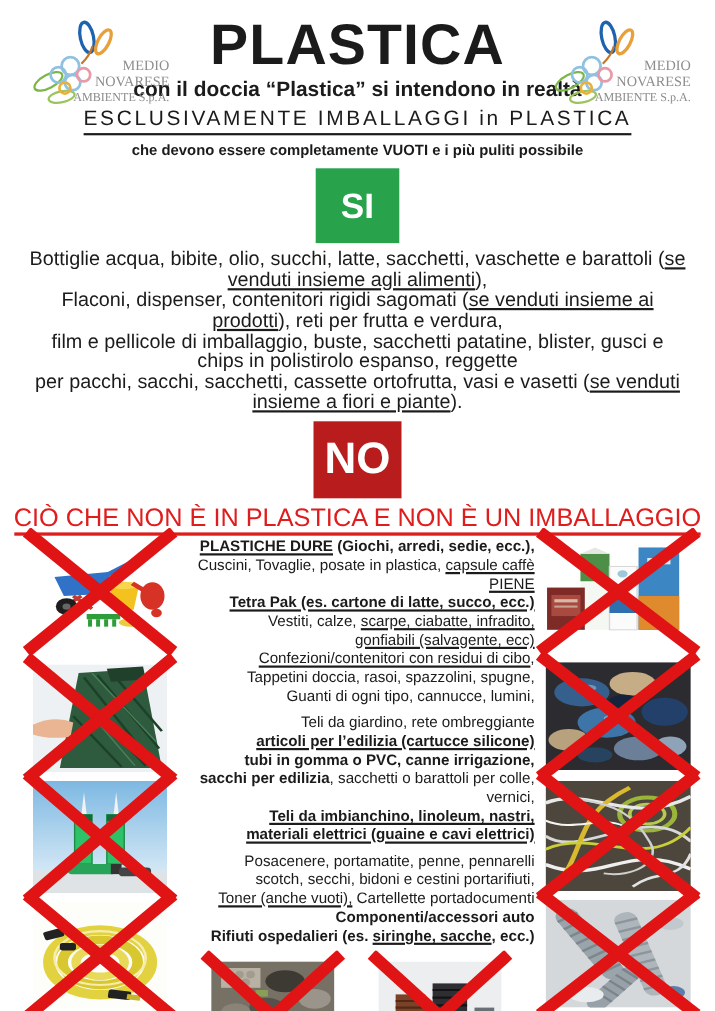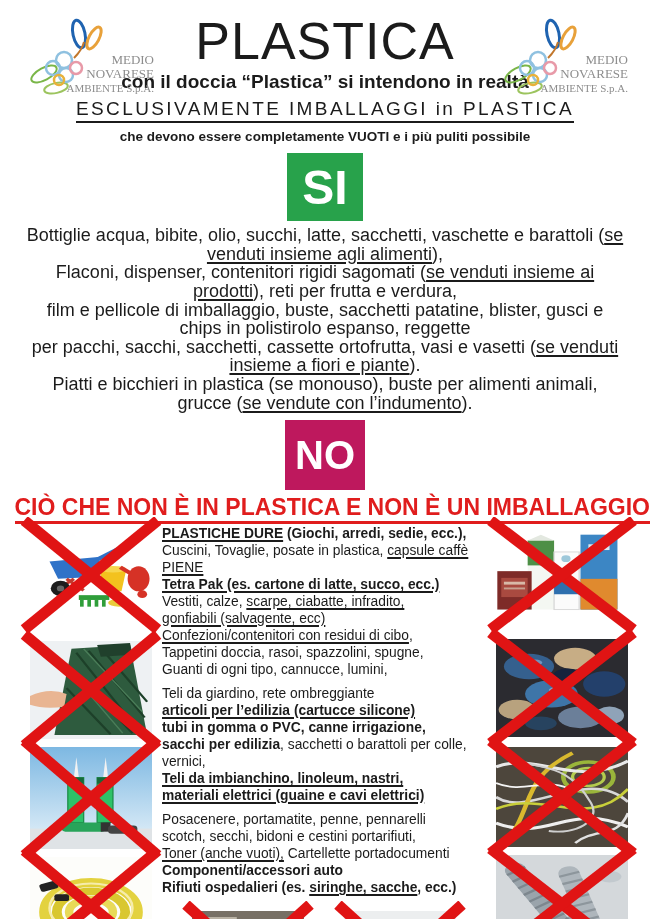--- a/index.html
+++ b/index.html
@@ -2,41 +2,41 @@
 <html><head>
 <meta charset="utf-8">
 <style>
   html,body{margin:0;padding:0}
   body{width:650px;height:919px;background:#fff;color:#1b1b1b;
        font-family:"Liberation Sans",sans-serif;overflow:hidden;position:relative}
   .header{position:relative;padding-top:12px;text-align:center}
   .logo{position:absolute;top:12px;width:130px;height:95px}
   .logo-left{left:26px}
   .logo-right{right:20px}
-  h1.title{margin:0;font-size:52px;line-height:1.12;font-weight:normal;letter-spacing:1px}
+  h1.title{margin:0;font-size:52px;line-height:1.12;font-weight:bold;letter-spacing:1px}
   .sub1{font-size:19px;font-weight:bold;margin-top:1px}
   .sub1 .i{}
   .sub2{font-size:19px;font-weight:normal;letter-spacing:2.4px;margin-top:5px}
   .sub2 span{border-bottom:2px solid #1b1b1b;padding-bottom:2px}
   .sub3{font-size:13.5px;font-weight:bold;margin-top:9px}
   .badge{display:flex;align-items:center;justify-content:center;color:#fff;font-weight:bold}
-  .badge-si{width:76px;height:68px;margin:9px auto 5px;font-size:48px}
+  .badge-si{width:76px;height:68px;margin:9px auto 5px;font-size:32px}
   .badge-no{width:80px;height:70px;margin:8px auto 4px;font-size:40px}
   .para{font-size:18px;line-height:18.6px;text-align:center;padding:0 26px;margin-top:2px}
-  .noheading{margin:4px 0 0;text-align:right;font-size:23px;font-weight:bold}
+  .noheading{margin:4px 0 0;text-align:center;font-size:23px;font-weight:normal}
   .noheading span{border-bottom:3px solid currentColor;padding-bottom:1px}
   .u{text-decoration:underline;text-decoration-thickness:1.5px;text-underline-offset:2px}
   .b{font-weight:bold}
   .main{display:grid;grid-template-columns:122px 1fr 132px;column-gap:10px;padding:4px 22px 0 30px}
   .imgcol{display:flex;flex-direction:column}
   .xphoto{position:relative}
   .xphoto svg.ph{display:block;width:100%;height:100%}
   .xmark{position:absolute;left:-10px;top:-10px;width:calc(100% + 20px);height:calc(100% + 20px);pointer-events:none}
   .center{display:flex;flex-direction:column}
-  .nolist{font-size:13.8px;line-height:17px;text-align:left}
+  .nolist{font-size:13.8px;line-height:17px;text-align:right}
   .nolist .group{margin-bottom:7px}
   .bottomrow{display:flex;justify-content:center;gap:40px;margin-top:8px}
   .bottomrow .xphoto{width:112px;height:100px}
   .m-toys{height:96px;margin-top:2px}
   .m-net{height:98px;margin-top:18px}
   .m-sil{height:102px;margin-top:8px}
   .m-hose{height:98px;margin-top:8px}
   .m-tp{height:96px;margin-top:2px}
   .m-bags{height:98px;margin-top:16px}
   .m-cab{height:100px;margin-top:10px}
@@ -90,24 +90,23 @@
 
   <div class="badge badge-si" style="background: rgb(40, 162, 75);">
       <span>SI</span>
     </div>
 
   <div class="para">
       <div class="line"><span>Bottiglie acqua, bibite, olio, succhi, latte, sacchetti, vaschette e barattoli (</span><span class="u">se venduti insieme agli alimenti</span><span>),</span></div>
       <div class="line"><span>Flaconi, dispenser, contenitori rigidi sagomati (</span><span class="u">se venduti insieme ai prodotti</span><span>), reti per frutta e verdura,</span></div>
       <div class="line"><span>film e pellicole di imballaggio, buste, sacchetti patatine, blister, gusci e chips in polistirolo espanso, reggette</span></div>
       <div class="line"><span>per pacchi, sacchi, sacchetti, cassette ortofrutta, vasi e vasetti (</span><span class="u">se venduti insieme a fiori e piante</span><span>).</span></div>
-      <div class="line"><span>Piatti e bicchieri in plastica (se monouso), buste per alimenti animali, grucce (</span><span class="u">se vendute con l’indumento</span><span>).</span></div>
-    </div>
-
-  <div class="badge badge-no" style="background: #be185d;">
+    </div>
+
+  <div class="badge badge-no" style="background: #b91c1c;">
       <span>NO</span>
     </div>
 
   <h2 class="noheading" style="color: rgb(224, 29, 29);"><span>CIÒ CHE NON È IN PLASTICA E NON È UN IMBALLAGGIO</span></h2>
 
   <div class="main">
 
     <div class="imgcol">
       <div class="xphoto m-toys">
         <svg class="ph" viewBox="0 0 100 100" preserveAspectRatio="none">

